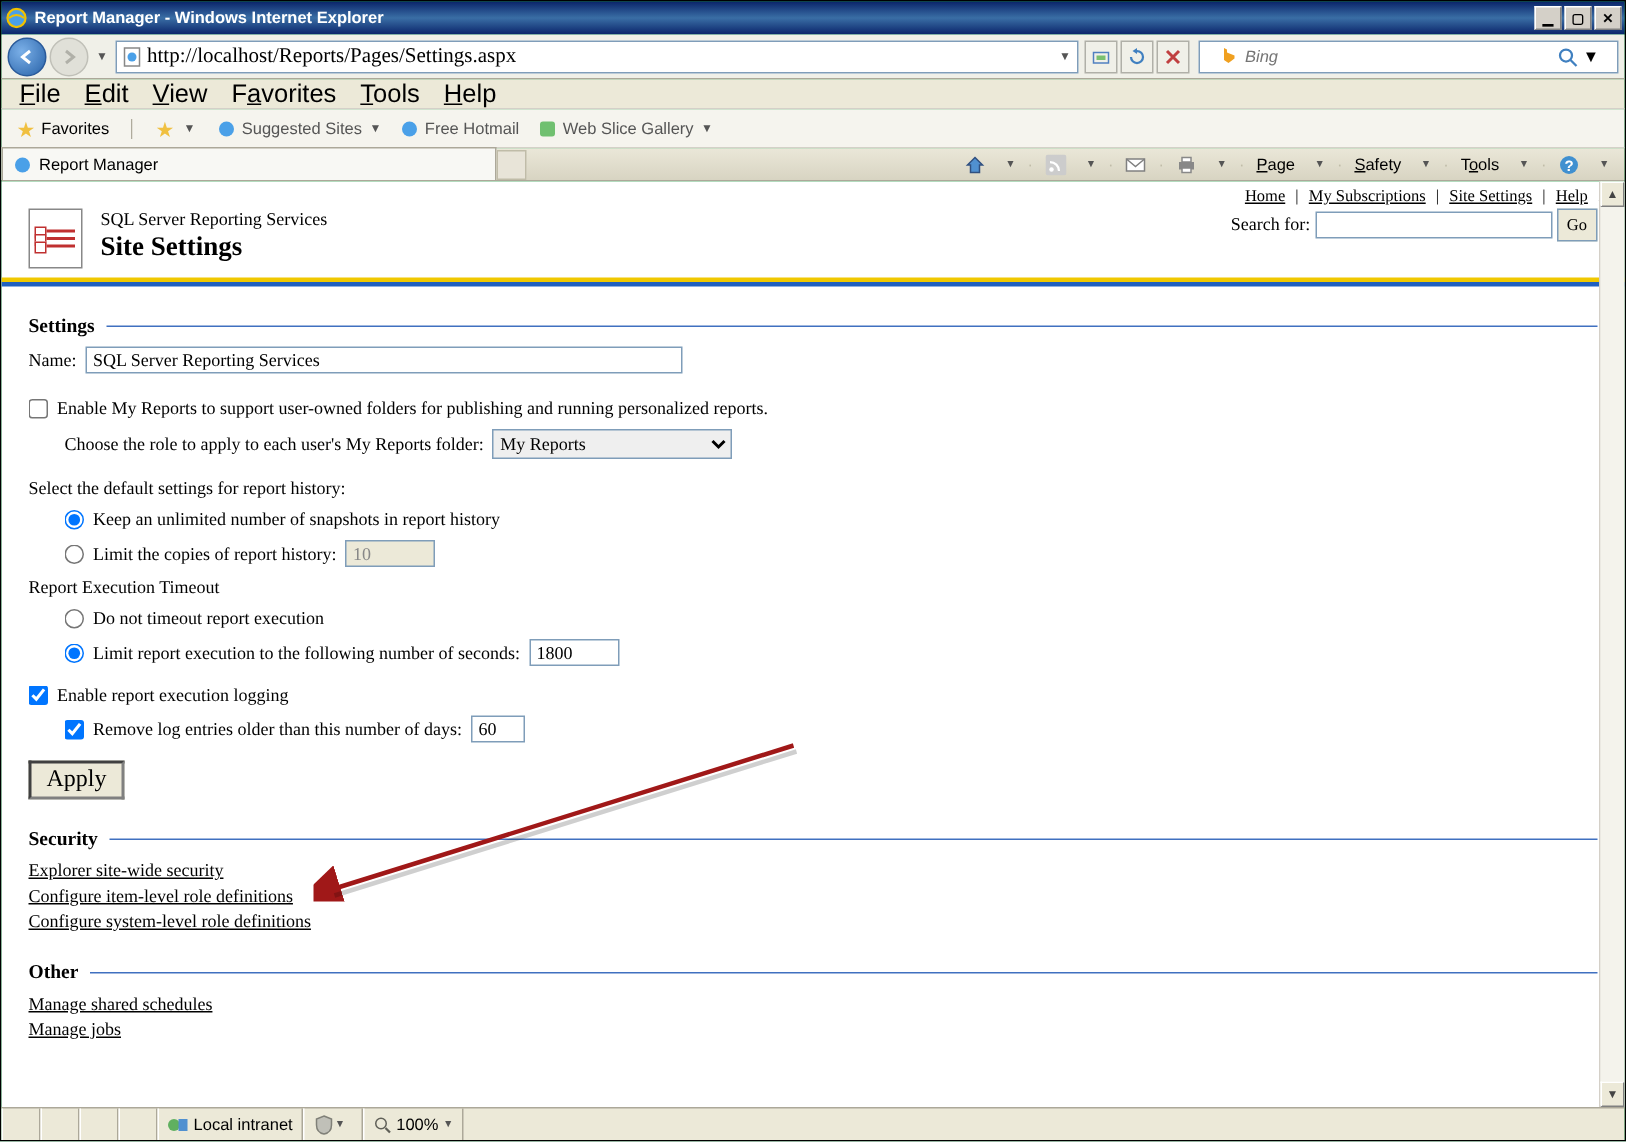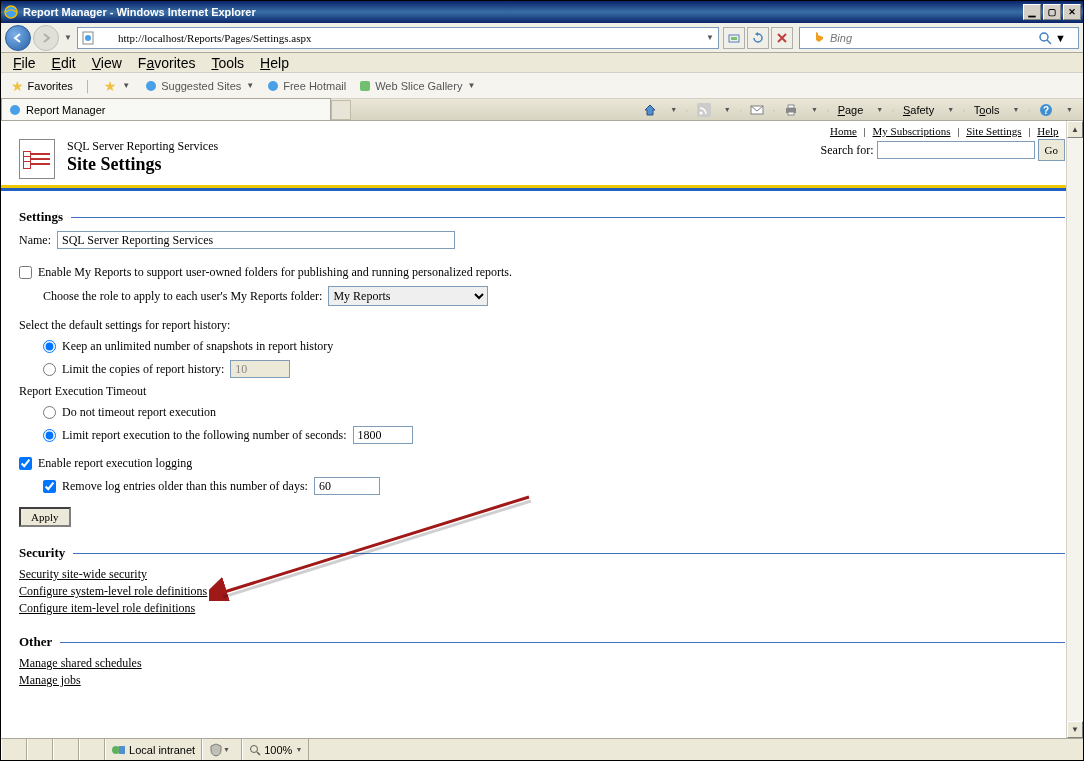--- a/index.html
+++ b/index.html
@@ -14,31 +14,31 @@
 .titlebar .win-btn { width: 18px; height: 16px; background: #d4d0c8; border: 1px solid #808080; border-top-color: #fff; border-left-color: #fff; display: flex; align-items: center; justify-content: center; font-size: 9px; cursor: default; color: #000; font-family: Arial; }
 
 
 .nav-toolbar { height: 30px; background: #f0f0e8; border-bottom: 1px solid #aca899; display: flex; align-items: center; padding: 0 4px; gap: 2px; }
 .nav-btn { width: 26px; height: 26px; border-radius: 50%; display: flex; align-items: center; justify-content: center; cursor: default; }
 .nav-back { background: radial-gradient(circle at 35% 35%, #7bb0e8, #2862a8); border: 1px solid #2a5a9a; }
 .nav-fwd { background: #e0e0d8; border: 1px solid #c0c0b8; }
 .nav-arrow-btn { width: 14px; height: 26px; display: flex; align-items: center; justify-content: center; color: #555; font-size: 8px; }
 .addr-wrap { flex: 1; display: flex; align-items: center; background: #fff; border: 1px solid #7f9db9; height: 22px; padding: 0 2px; }
 .addr-wrap .page-icon { width: 16px; height: 16px; display: flex; align-items: center; justify-content: center; margin-right: 2px; }
-.addr-wrap input { flex: 1; border: none; outline: none; font-size: 11px; font-family: Tahoma; margin-left: 20px; }
+.addr-wrap input { flex: 1; border: none; outline: none; font-size: 14px; font-family: Tahoma; }
 .addr-wrap .addr-dd { color: #555; font-size: 8px; padding: 0 2px; cursor: default; }
 .addr-btns { display: flex; gap: 2px; margin-left: 2px; }
 .addr-btns .ab { width: 22px; height: 22px; border: 1px solid #b0b0a8; background: #f0f0e8; display: flex; align-items: center; justify-content: center; font-size: 12px; }
 .search-wrap { width: 280px; display: flex; align-items: center; background: #fff; border: 1px solid #7f9db9; height: 22px; padding: 0 12px; margin-left: 4px; }
 .search-wrap .bing-icon { width: 16px; height: 16px; margin-right: 2px; }
 .search-wrap input { flex: 1; border: none; outline: none; font-size: 11px; color: #888; font-style: italic; }
 .search-wrap .mag { width: 20px; color: #555; display: flex; align-items: center; justify-content: center; }
 
 
-.menu-bar { height: 20px; background: #ece9d8; border-bottom: 1px solid #d4d0c8; display: flex; align-items: center; padding: 0 4px; gap: 0; font-size: 14px; }
+.menu-bar { height: 20px; background: #ece9d8; border-bottom: 1px solid #d4d0c8; display: flex; align-items: center; padding: 0 4px; gap: 0; font-size: 17px; }
 .menu-item { padding: 2px 8px; cursor: default; }
 .menu-item u { text-decoration: underline; }
 
 
 .fav-bar { height: 26px; background: #f5f4ee; border-bottom: 1px solid #d4d0c8; display: flex; align-items: center; padding: 0 4px; gap: 4px; font-size: 11px; }
 .fav-btn { display: flex; align-items: center; gap: 4px; padding: 2px 6px; cursor: default; }
 .fav-star { color: #f0c040; font-size: 14px; }
 .fav-sep { color: #aca899; padding: 0 2px; }
 .fav-link { display: flex; align-items: center; gap: 3px; padding: 2px 4px; color: #555; }
 .fav-dd { font-size: 8px; color: #555; margin-left: 2px; }
@@ -71,21 +71,21 @@
 
 
 .form-area { padding: 10px 18px; font-family: Verdana; font-size: 12px; color: #000; }
 .section-title { font-size: 13px; font-weight: bold; display: flex; align-items: center; margin: 8px 0 6px; }
 .section-title .line { flex: 1; height: 1px; background: #4070c0; margin-left: 8px; }
 .form-row { margin: 6px 0; display: flex; align-items: center; gap: 6px; }
 .indent1 { padding-left: 24px; }
 input[type=text].tf { border: 1px solid #7f9db9; height: 18px; font-size: 12px; font-family: Verdana; padding: 0 4px; }
 input[type=text].disabled { background: #ece9d8; color: #888; }
 select.sel { border: 1px solid #7f9db9; height: 20px; font-size: 12px; font-family: Verdana; }
-.apply-btn { padding: 2px 10px; border: 2px solid #404040; border-right-color: #808080; border-bottom-color: #808080; background: #ece9d8; font-size: 11px; font-family: Verdana; cursor: default; margin-top: 6px; }
+.apply-btn { padding: 2px 10px; border: 2px solid #404040; border-right-color: #808080; border-bottom-color: #808080; background: #ece9d8; font-size: 16px; font-family: Verdana; cursor: default; margin-top: 6px; }
 .link-list a { color: #000; text-decoration: underline; display: block; margin: 2px 0; font-size: 12px; }
 
 
 .arrow-overlay { position: absolute; pointer-events: none; }
 
 
 .status-bar { height: 22px; background: #ece9d8; border-top: 1px solid #aca899; display: flex; align-items: center; font-size: 11px; }
 .status-cell { border-left: 1px solid #fff; border-right: 1px solid #aca899; height: 100%; display: flex; align-items: center; padding: 0 6px; }
 .status-main { flex: 1; padding: 0 6px; }
 .status-empty { width: 26px; }
@@ -356,33 +356,33 @@
         <input type="text" class="tf" style="width: 60px;" value="1800">
       </div>
 
       <div class="form-row" style="margin-top:12px;">
         <input type="checkbox" checked="" style="">
         <span>Enable report execution logging</span>
       </div>
       <div class="form-row indent1">
         <input type="checkbox" checked="" style="">
         <span>Remove log entries older than this number of days:</span>
-        <input type="text" class="tf" style="width: 66px;" value="60">
+        <input type="text" class="tf" style="width: 36px;" value="60">
       </div>
 
       <button class="apply-btn">Apply</button>
 
       <div class="section-title" style="margin-top:18px;">
         <span>Security</span>
           <div class="line"></div>
       </div>
       <div class="link-list">
-        <a href="#">Security site-wide security</a>
+        <a href="#">Explorer site-wide security</a>
+        <a href="#">Configure item-level role definitions</a>
         <a href="#">Configure system-level role definitions</a>
-        <a href="#">Configure item-level role definitions</a>
       </div>
 
       <div class="section-title" style="margin-top:18px;">
         <span>Other</span>
           <div class="line"></div>
       </div>
       <div class="link-list">
         <a href="#">Manage shared schedules</a>
         <a href="#">Manage jobs</a>
       </div>

